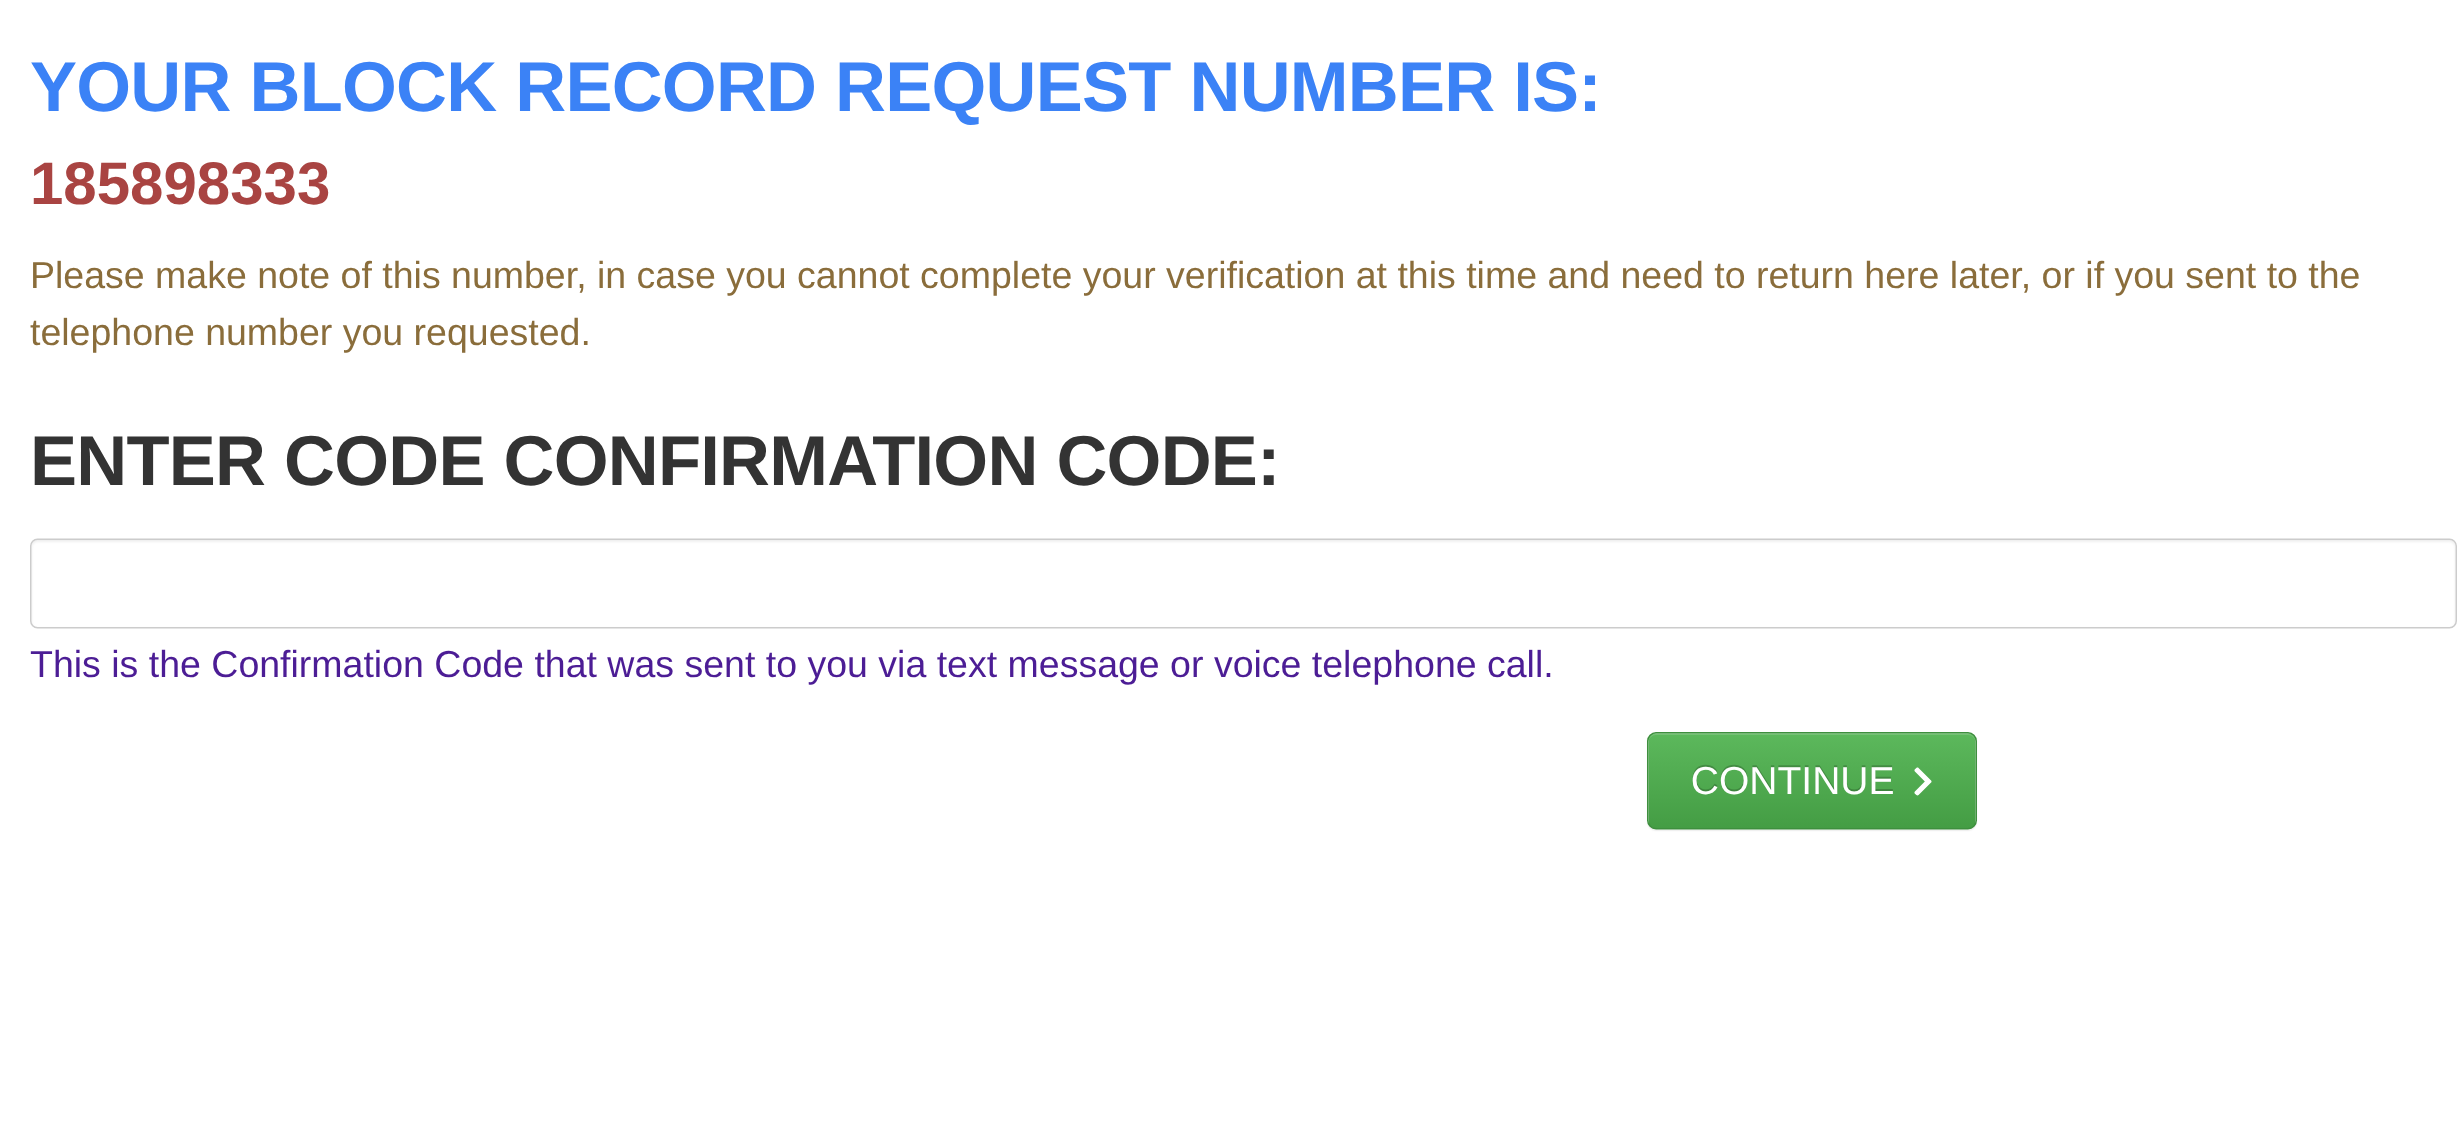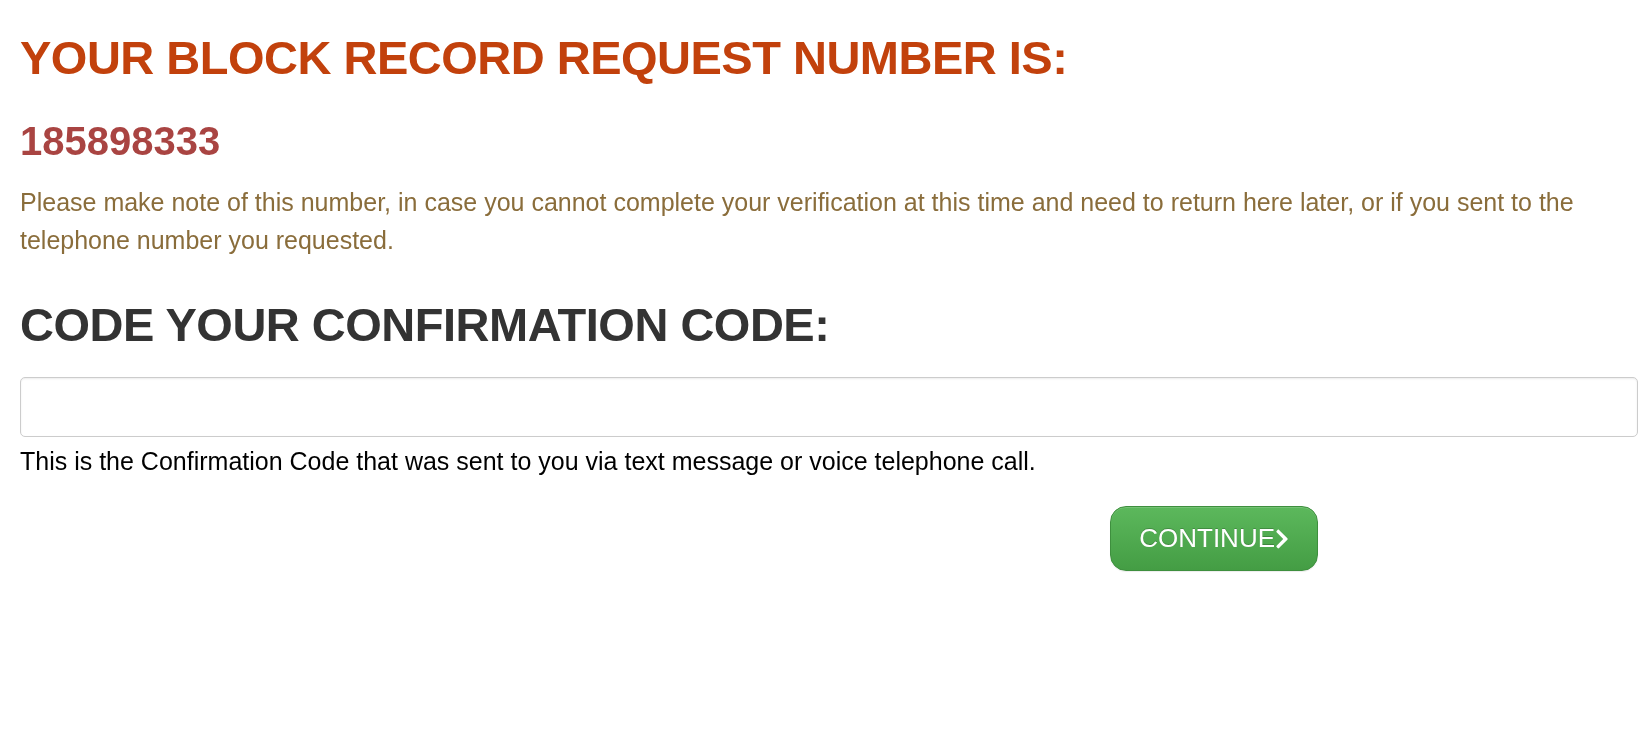--- a/index.html
+++ b/index.html
@@ -10,22 +10,22 @@
     body {
       font-family: "Helvetica Neue", Helvetica, Arial, sans-serif;
       background: #ffffff;
       padding: 30px 0 30px 20px;
       color: #333333;
       width: 1638px;
     }
     .heading-main {
       font-size: 47px;
       font-weight: 700;
-      color: #c2410c;
-      margin-bottom: 34px;
+      color: #3b82f6;
+      margin-bottom: 16px;
       letter-spacing: -0.5px;
     }
     .request-number {
       font-size: 40px;
       font-weight: 700;
       color: #a94442;
       margin-bottom: 20px;
     }
     .note-text {
       font-size: 25px;
@@ -47,38 +47,39 @@
       font-size: 22px;
       color: #555555;
       background-color: #ffffff;
       border: 1px solid #cccccc;
       border-radius: 5px;
       box-shadow: inset 0 1px 2px rgba(0,0,0,0.08);
       margin-bottom: 10px;
     }
     .helper-text {
       font-size: 25px;
-      color: #000000;
+      color: #4c1d95;
       margin-bottom: 30px;
     }
     .button-row {
       display: flex;
       justify-content: flex-end;
       padding-right: 320px;
     }
     .continue-btn {
       display: inline-flex;
       align-items: center;
+      gap: 12px;
       background: linear-gradient(to bottom, #5cb85c, #449d44);
       color: #ffffff;
       font-size: 26px;
       font-weight: 400;
       padding: 16px 28px;
       border: 1px solid #3e8f3e;
-      border-radius: 16px;
+      border-radius: 6px;
       cursor: pointer;
       text-shadow: 0 -1px 0 rgba(0,0,0,0.2);
       box-shadow: inset 0 1px 0 rgba(255,255,255,0.15), 0 1px 1px rgba(0,0,0,0.075);
       margin-left: 32px;
     }
     .chevron-icon {
       width: 14px;
       height: 22px;
       fill: #ffffff;
     }
@@ -87,21 +88,21 @@
 <body>
 
 
 
 <h1 class="heading-main">YOUR BLOCK RECORD REQUEST NUMBER IS:</h1>
 
 <div class="request-number">185898333</div>
 
 <p class="note-text">Please make note of this number, in case you cannot complete your verification at this time and need to return here later, or if you sent to the telephone number you requested.</p>
 
-<h2 class="heading-sub">CODE YOUR CONFIRMATION CODE:</h2>
+<h2 class="heading-sub">ENTER CODE CONFIRMATION CODE:</h2>
 
 <input type="text" class="code-input" value="" style="">
 
 <p class="helper-text">This is the Confirmation Code that was sent to you via text message or voice telephone call.</p>
 
 <div class="button-row">
   <button class="continue-btn">
     <span>CONTINUE</span>
     <svg class="chevron-icon" viewBox="0 0 320 512">
       <path d="M285.476 272.971L91.132 467.314c-9.373 9.373-24.569 9.373-33.941 0l-22.667-22.667c-9.357-9.357-9.375-24.522-.04-33.901L188.505 256 34.484 101.255c-9.335-9.379-9.317-24.544.04-33.901l22.667-22.667c9.373-9.373 24.569-9.373 33.941 0L285.475 239.03c9.373 9.372 9.373 24.568.001 33.941z"></path>

